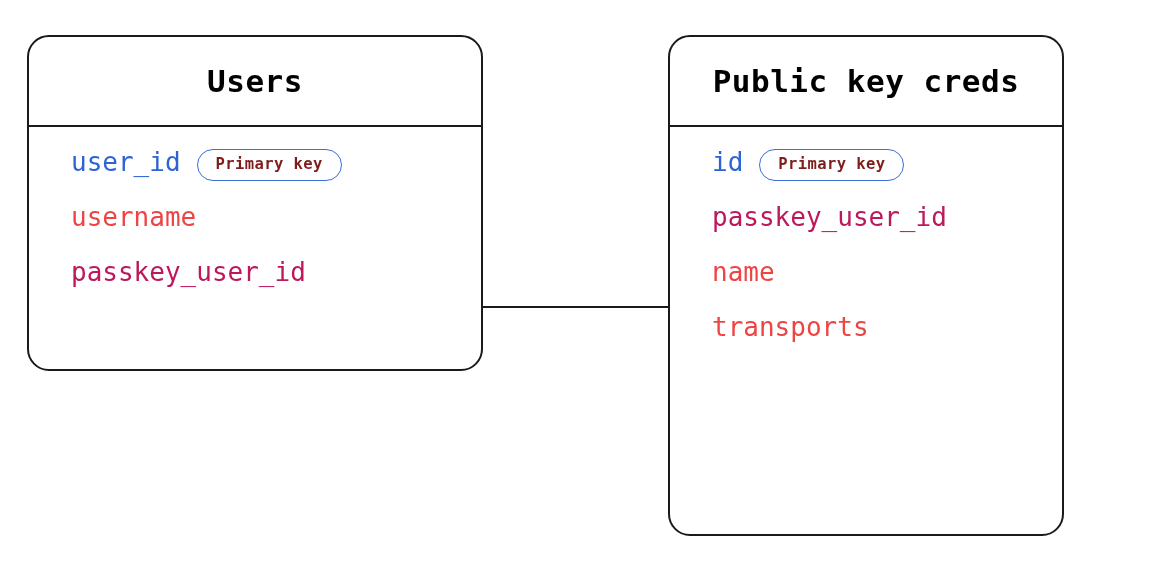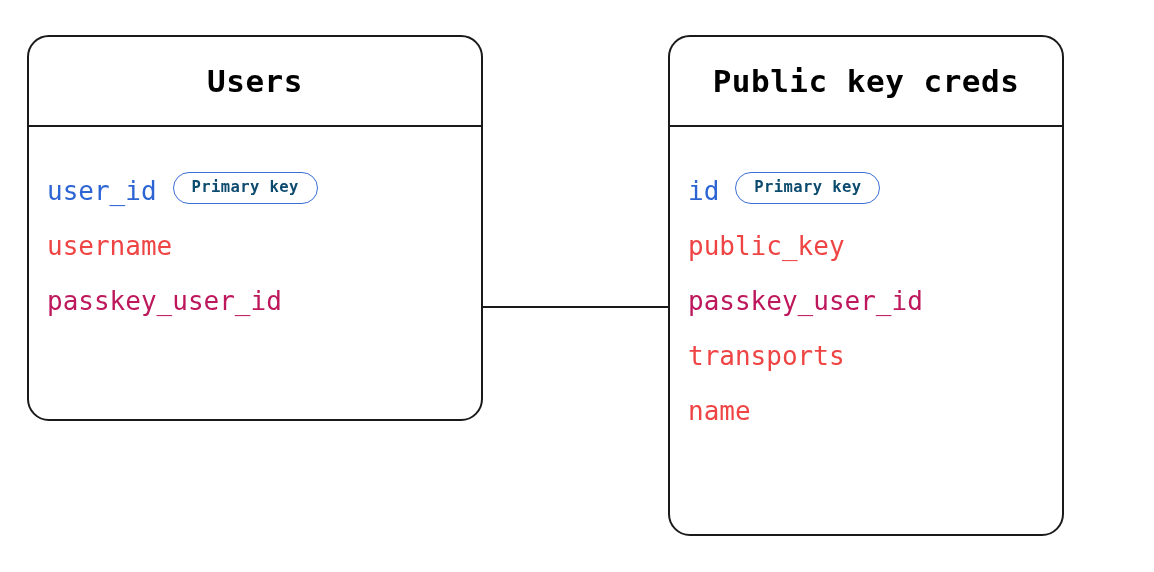--- a/index.html
+++ b/index.html
@@ -47,23 +47,23 @@
     color: #000000;
     white-space: nowrap;
   }
 
   .entity-fields {
     padding: 22px 0 22px 0;
   }
 
   .field-row {
     display: flex;
-    align-items: flex-end;
+    align-items: flex-start;
     height: 55px;
-    padding-left: 18px;
+    padding-left: 42px;
   }
 
   .field-name {
     font-family: "DejaVu Sans Mono", "Liberation Mono", monospace;
     font-size: 26px;
     color: #ef4444;
     white-space: nowrap;
     line-height: 1;
   }
 
@@ -87,38 +87,38 @@
     border: 1.7px solid #3b6fd4;
     border-radius: 16px;
     background: #ffffff;
   }
 
   .pk-badge-label {
     font-family: "DejaVu Sans Mono", "Liberation Mono", monospace;
     font-weight: bold;
     font-size: 15.5px;
     letter-spacing: 0.4px;
-    color: #0c4a6e;
+    color: #7f1d1d;
     white-space: nowrap;
     line-height: 1;
   }
 
   
   .connector {
     position: absolute;
     height: 0;
     border-top: 2px solid #1a1a1a;
   }
 </style>
 </head>
 <body>
 
 <div class="canvas">
 
-  <div class="entity" id="entity-users" style="left: 27px; top: 35px; width: 456px; height: 386px;">
+  <div class="entity" id="entity-users" style="left: 27px; top: 35px; width: 456px; height: 336px;">
     <div class="entity-header">
       <div class="entity-title">Users</div>
     </div>
     <div class="entity-fields" id="fields-users">
         <div class="field-row">
           <span class="field-name key">user_id</span>
           <span class="pk-badge">
             <span class="pk-badge-label">Primary key</span>
           </span>
         </div>
@@ -136,29 +136,26 @@
       <div class="entity-title">Public key creds</div>
     </div>
     <div class="entity-fields" id="fields-pkc">
         <div class="field-row">
           <span class="field-name key">id</span>
           <span class="pk-badge">
             <span class="pk-badge-label">Primary key</span>
           </span>
         </div>
         <div class="field-row">
-          <span class="field-name">public_key</span>
-        </div>
-        <div class="field-row">
           <span class="field-name fk">passkey_user_id</span>
         </div>
         <div class="field-row">
-          <span class="field-name">transports</span>
+          <span class="field-name">name</span>
         </div>
         <div class="field-row">
-          <span class="field-name">name</span>
+          <span class="field-name">transports</span>
         </div>
       </div>
   </div>
 
   <div class="connector" id="connector-0" style="left: 483px; top: 306px; width: 185px;"></div>
 
 </div>
 
 </body></html>

